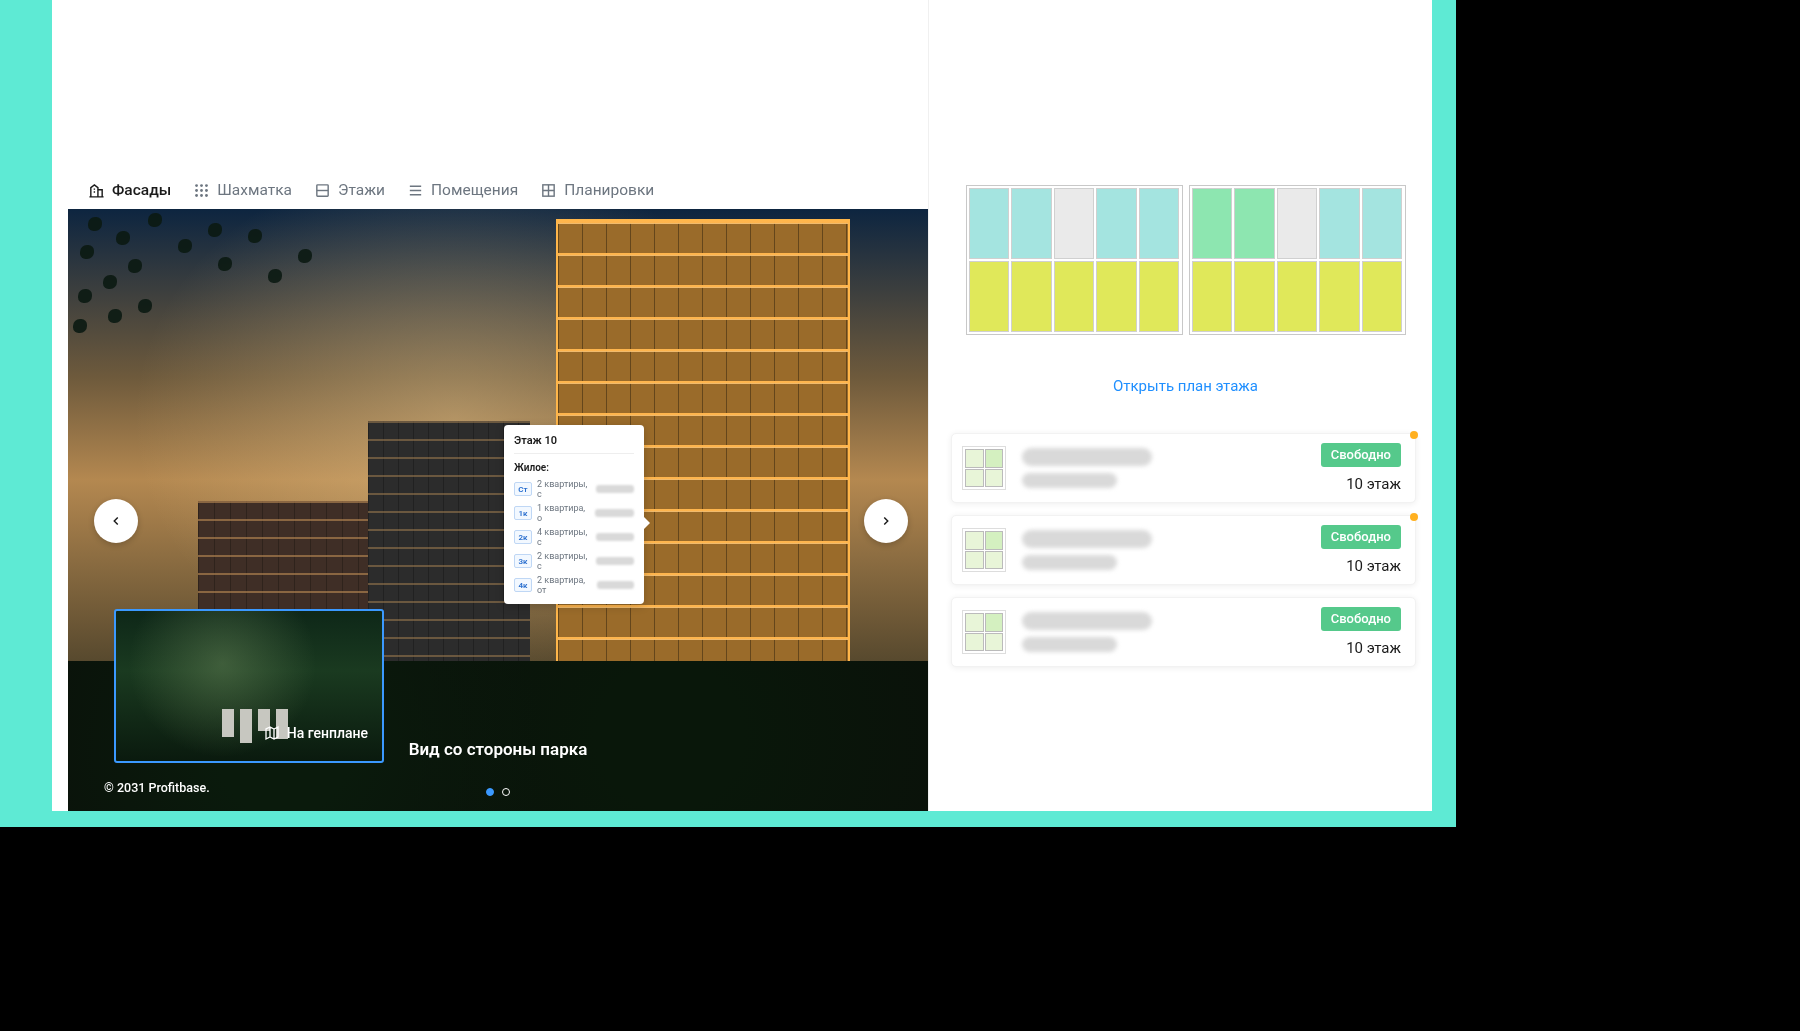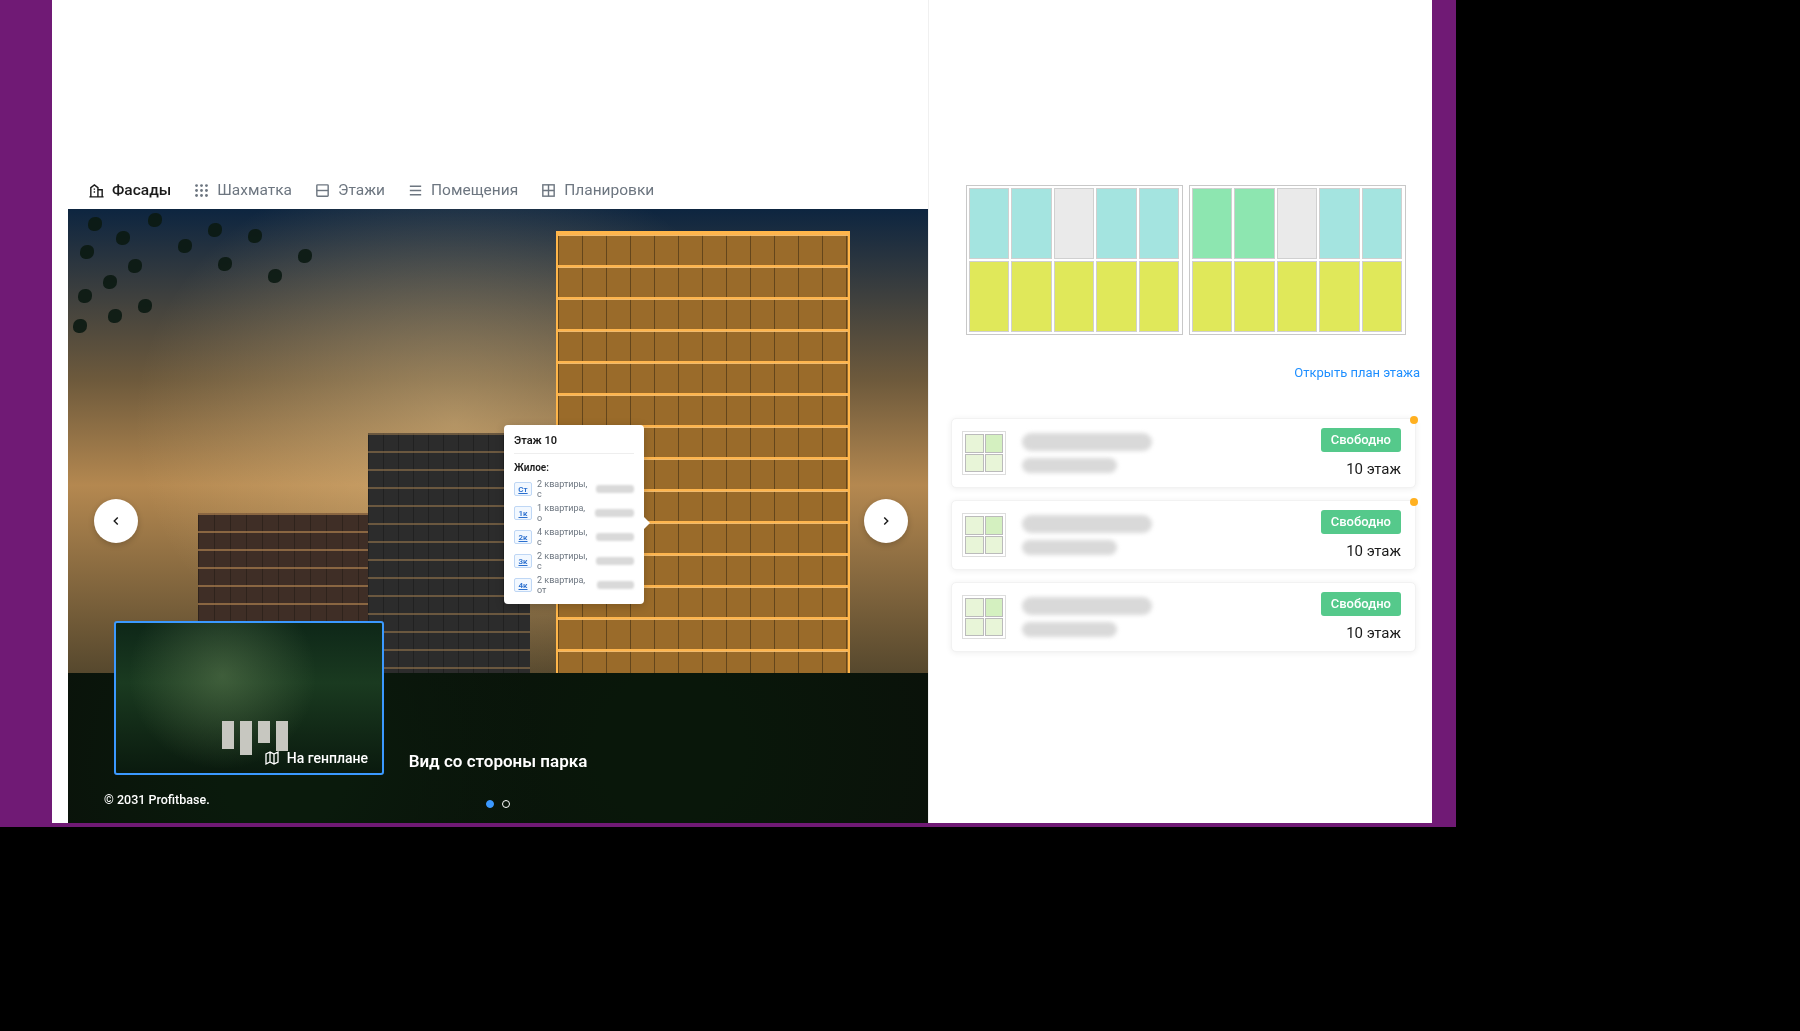--- a/index.html
+++ b/index.html
@@ -1,17 +1,17 @@
 <!DOCTYPE html>
 <html><head>
 <meta charset="utf-8">
 <style>
 * { margin: 0; padding: 0; box-sizing: border-box; }
 body { font-family: -apple-system, BlinkMacSystemFont, "Segoe UI", Roboto, Arial, sans-serif; background: #000; overflow: hidden; }
-.outer { width: 1456px; height: 827px; background: #701a75; padding: 0 24px 4px 52px; }
+.outer { width: 1456px; height: 827px; background: #5eead4; padding: 0 24px 16px 52px; }
 .app { width: 100%; height: 100%; background: #fff; display: flex; }
 .main { width: 876px; display: flex; flex-direction: column; position: relative; }
 .header-space { height: 179px; background: #fff; }
 .tabs { display: flex; align-items: center; gap: 22px; padding: 0 36px 8px 36px; height: 30px; background: #fff; }
 .tab { display: flex; align-items: center; gap: 7px; color: #6d7680; font-size: 15.5px; cursor: pointer; }
 .tab.active { color: #1b1b1b; font-weight: 500; }
 .tab-icon { width: 17px; height: 17px; display: inline-flex; align-items: center; justify-content: center; }
 .tab-icon svg { width: 17px; height: 17px; }
 .stage { flex: 1; position: relative; background: linear-gradient(to bottom, #0d2540 0%, #6e5a3c 28%, #b48850 45%, #0b1512 100%); overflow: hidden; margin-left: 16px; }
 
@@ -33,48 +33,48 @@
 .nav-btn { position: absolute; top: 290px; width: 44px; height: 44px; border-radius: 50%; background: #fff; display: flex; align-items: center; justify-content: center; cursor: pointer; box-shadow: 0 2px 6px rgba(0,0,0,.2); }
 .nav-btn.prev { left: 26px; }
 .nav-btn.next { right: 20px; }
 .nav-btn svg { width: 14px; height: 14px; }
 
 .tooltip { position: absolute; top: 216px; left: 436px; width: 140px; background: #fff; border-radius: 4px; box-shadow: 0 2px 10px rgba(0,0,0,.2); padding: 9px 10px 7px 10px; }
 .tooltip::after { content:""; position:absolute; right:-6px; top:92px; width:0; height:0; border-top:6px solid transparent; border-bottom:6px solid transparent; border-left:6px solid #fff; }
 .tooltip-title { font-size: 11px; font-weight: 600; color: #1b1b1b; padding-bottom: 6px; border-bottom: 1px solid #eee; }
 .tooltip-sub { font-size: 10px; color: #1b1b1b; font-weight: 600; margin: 8px 0 4px 0; }
 .tooltip-row { display: flex; align-items: center; gap: 5px; font-size: 9px; color: #6d7680; padding: 2px 0; }
-.tooltip-badge { display: inline-flex; align-items:center; justify-content:center; min-width: 18px; height: 14px; border-radius: 2px; border: 1px solid #bfd7f5; color: #2a6fcf; font-size: 8px; font-weight: 600; background: #f2f8ff; padding: 0 2px; text-decoration: underline; }
+.tooltip-badge { display: inline-flex; align-items:center; justify-content:center; min-width: 18px; height: 14px; border-radius: 2px; border: 1px solid #bfd7f5; color: #2a6fcf; font-size: 8px; font-weight: 600; background: #f2f8ff; padding: 0 2px; }
 .tooltip-blur { height: 8px; width: 40px; background: #d9d9d9; border-radius: 3px; filter: blur(1px); }
 
 .genplan { position: absolute; bottom: 48px; left: 46px; width: 270px; height: 154px; border: 2px solid #3b99ff; border-radius: 3px; background: linear-gradient(to bottom, #0e2718 0%, #1a3a20 40%, #0a1a0e 100%); overflow: hidden; cursor: pointer; }
 .genplan-inner { position:absolute; inset:0; background: radial-gradient(circle at 40% 35%, rgba(120,150,100,.4), transparent 50%); }
 .genplan-bldgs { position:absolute; bottom: 18px; left: 40%; display:flex; gap:6px; }
 .genplan-bldgs span { width: 12px; background: #c7c7c0; }
 .genplan-bldgs span:nth-child(1){height:28px}.genplan-bldgs span:nth-child(2){height:34px}.genplan-bldgs span:nth-child(3){height:22px}.genplan-bldgs span:nth-child(4){height:30px}
-.genplan-label { position: absolute; bottom: 7px; right: 14px; display: flex; align-items: center; gap: 7px; color: #fff; font-size: 14px; font-weight: 500; text-align: center; }
+.genplan-label { position: absolute; bottom: 20px; right: 14px; display: flex; align-items: center; gap: 7px; color: #fff; font-size: 14px; font-weight: 500; text-align: center; }
 .genplan-label svg { width: 16px; height: 16px; }
 
 .caption { position: absolute; bottom: 52px; left: 50%; transform: translateX(-50%); color: #fff; font-size: 17px; font-weight: 600; }
 .dots { position: absolute; bottom: 15px; left: 50%; transform: translateX(-50%); display: flex; gap: 8px; }
 .dot { width: 8px; height: 8px; border-radius: 50%; border: 1.5px solid #fff; }
 .dot.active { background: #3b99ff; border-color: #3b99ff; }
 .copyright { position: absolute; bottom: 16px; left: 36px; color: #fff; font-size: 12.5px; font-weight: 500; }
 
 .sidebar { flex: 1; padding: 0 12px 0 22px; overflow: hidden; border-left: 1px solid #f0f0f0; display: flex; flex-direction: column; }
 .sidebar-top-space { height: 180px; }
 .floorplan-wrap { height: 155px; display: flex; align-items: flex-end; justify-content: center; }
 .floorplan { width: 440px; height: 150px; display: flex; gap: 6px; }
 .fp-block { flex: 1; display: grid; grid-template-columns: repeat(5, 1fr); grid-template-rows: repeat(2, 1fr); gap: 2px; border: 1px solid #c8c8c8; padding: 2px; background: #fff; }
 .fp-cell { border: 1px solid #d0d0d0; }
 .c-teal { background: #a4e4e0; }
 .c-green { background: #8de6b0; }
 .c-yellow { background: #e0e85a; }
 .c-grey { background: #eaeaea; }
-.open-plan { text-align: right; margin-top: 30px; color: #1f8fff; font-size: 13px; cursor: pointer; }
+.open-plan { text-align: center; margin-top: 42px; color: #1f8fff; font-size: 15px; cursor: pointer; }
 .found-line { margin-top: 30px; font-size: 16.5px; color: #7b8288; }
 .found-line b { color: #1b1b1b; font-weight: 500; }
 .list { margin-top: 38px; display: flex; flex-direction: column; gap: 12px; padding-right: 4px; }
 .card { display: flex; align-items: center; gap: 16px; background: #fff; border-radius: 5px; box-shadow: 0 1px 6px rgba(0,0,0,.07); padding: 9px 14px 9px 10px; position: relative; cursor: pointer; border: 1px solid #f2f2f2; }
 .card-plan { width: 44px; height: 44px; background: #fff; border: 1px solid #ddd; display: grid; grid-template-columns: 1fr 1fr; grid-template-rows: 1fr 1fr; gap: 1px; padding: 2px; }
 .card-plan span { background: #e8f5d8; border: 1px solid #bbb; }
 .card-plan span:nth-child(2){background:#d4f0c0}
 .card-mid { flex: 1; display: flex; flex-direction: column; gap: 7px; }
 .card-blur { height: 18px; background: #d9d9d9; border-radius: 9px; filter: blur(2px); }
 .card-blur.w1{width:130px}.card-blur.w2{width:95px;height:15px}

